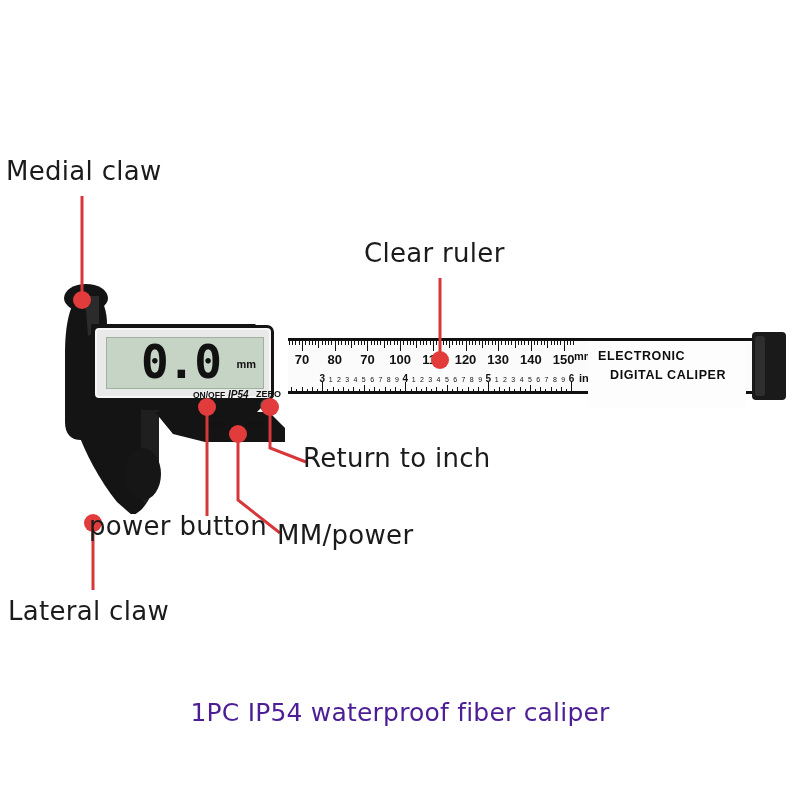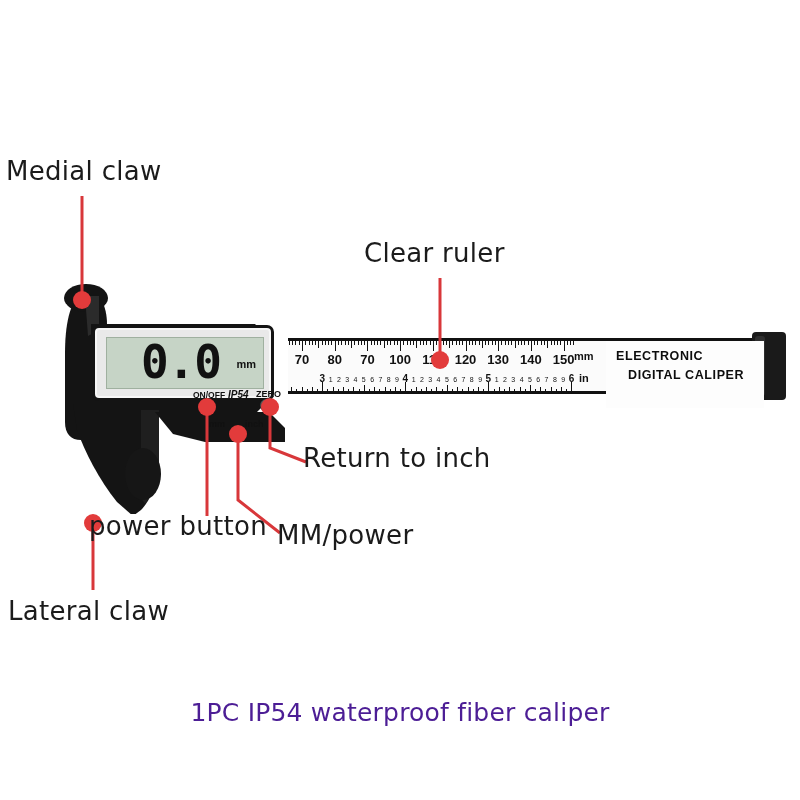--- a/index.html
+++ b/index.html
@@ -102,21 +102,21 @@
     font-size:11px;
     font-weight:bold;
     color:#111;
   }
   .unit-mm{ left:574px; top:350px; }
   .unit-in{ left:579px; top:372px; }
 
   
   .brand-plate{
     position:absolute;
-    left:606px; top:341px;
+    left:588px; top:341px;
     width:158px; height:67px;
     background:#fdfdfd;
   }
   .brand-line{
     position:absolute;
     font-family:"Liberation Sans", sans-serif;
     font-weight:bold;
     font-size:12.5px;
     color:#0d0d0d;
     letter-spacing:0.6px;

